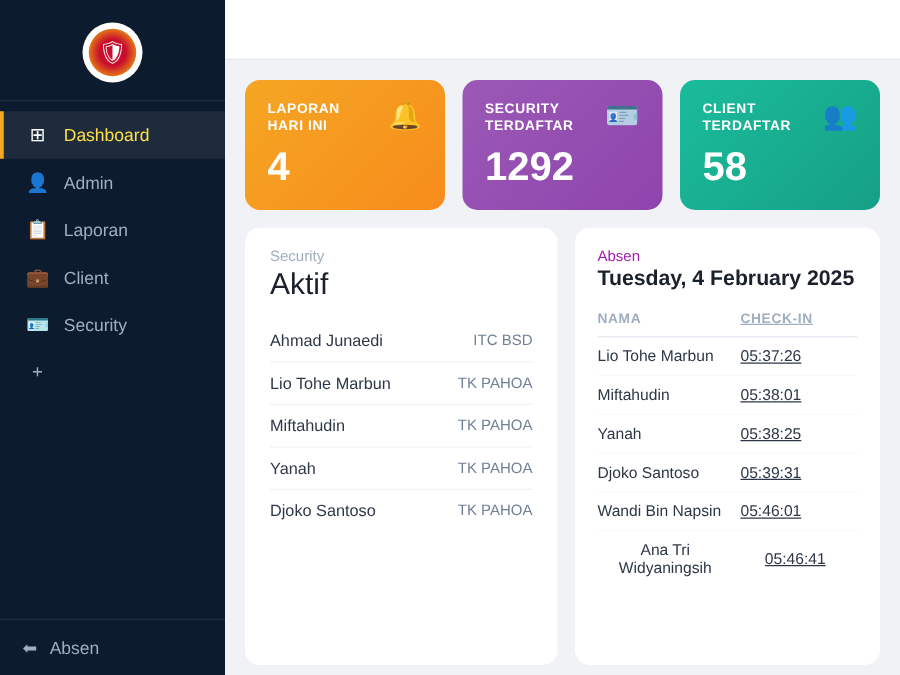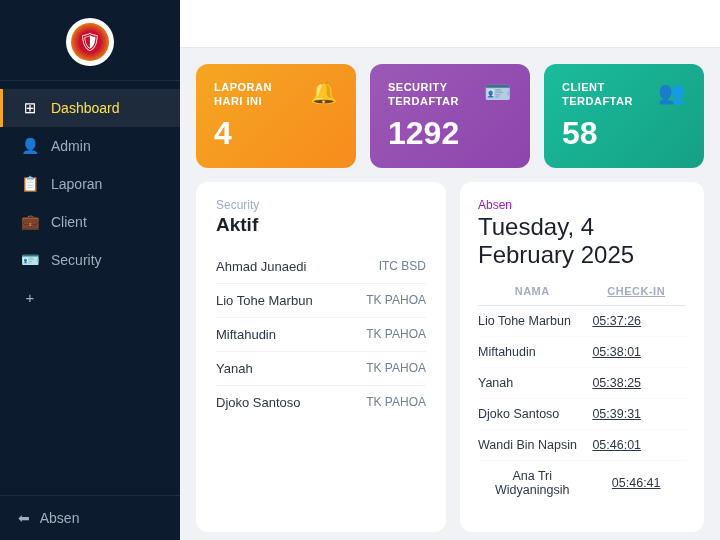--- a/index.html
+++ b/index.html
@@ -128,21 +128,21 @@
     
     .security-panel {
       background: #fff;
       border-radius: 12px;
       padding: 16px 20px;
       width: 250px;
       min-width: 250px;
       overflow: hidden;
     }
     .panel-subtitle { font-size: 12px; color: #a0aec0; margin-bottom: 2px; }
-    .panel-title { font-size: 19px; font-weight: 700; color: #1a202c; margin-bottom: 14px; }
+    .panel-title { font-size: 24px; font-weight: 400; color: #1a202c; margin-bottom: 14px; }
     .security-list { list-style: none; }
     .security-list li {
       display: flex; justify-content: space-between; align-items: center;
       padding: 9px 0;
       border-bottom: 1px solid #f0f2f5;
       font-size: 13px;
     }
     .security-list li:last-child { border-bottom: none; }
     .sec-name { color: #2d3748; }
     .sec-location { color: #718096; font-size: 12px; }
@@ -151,24 +151,24 @@
     .absen-panel {
       background: #fff;
       border-radius: 12px;
       padding: 16px 18px;
       flex: 1;
       overflow: hidden;
       display: flex;
       flex-direction: column;
     }
     .absen-subtitle { font-size: 12px; color: #a21caf; margin-bottom: 1px; }
-    .absen-date { font-size: 24px; font-weight: 400; color: #1a202c; margin-bottom: 12px; }
+    .absen-date { font-size: 17px; font-weight: 700; color: #1a202c; margin-bottom: 12px; }
     .absen-table { width: 100%; border-collapse: collapse; font-size: 12px; }
     .absen-table th {
-      text-align: center; color: #a0aec0; font-size: 11px; font-weight: 600;
+      text-align: left; color: #a0aec0; font-size: 11px; font-weight: 600;
       letter-spacing: 0.5px; padding: 4px 6px 8px 0; text-transform: uppercase;
       border-bottom: 1px solid #e2e8f0;
     }
     .absen-table td {
       padding: 8px 6px 8px 0;
       color: #2d3748;
       border-bottom: 1px solid #f7fafc;
       font-size: 12.5px;
     }
     .absen-table tr:last-child td { border-bottom: none; text-align: center; }

